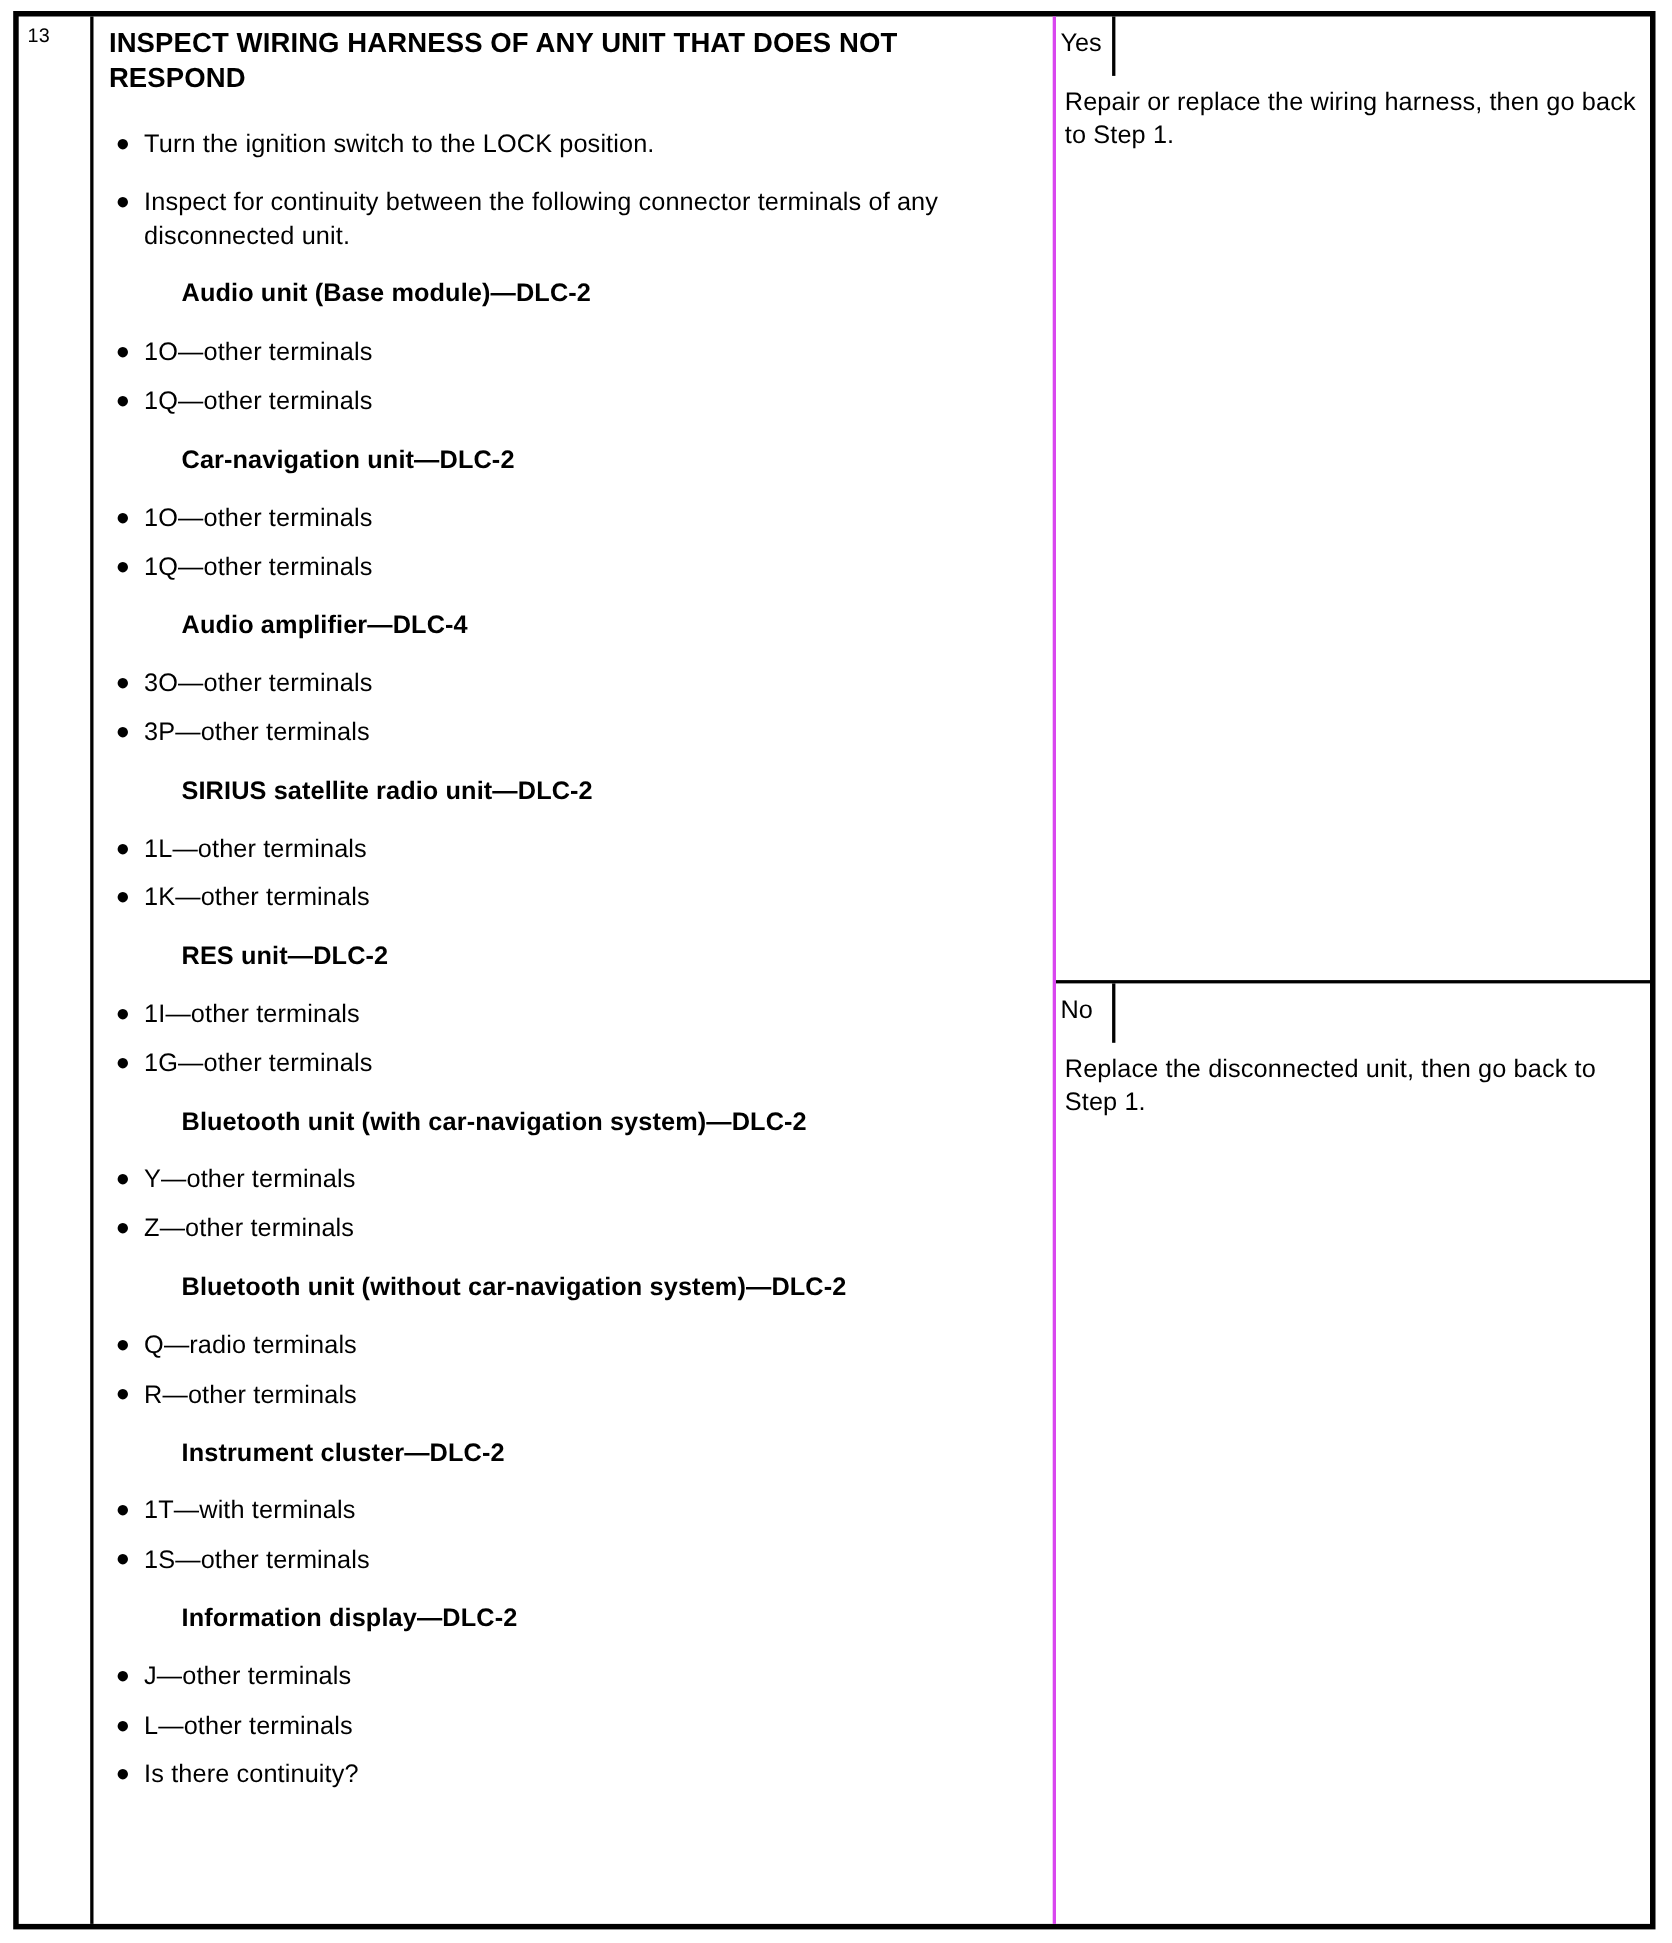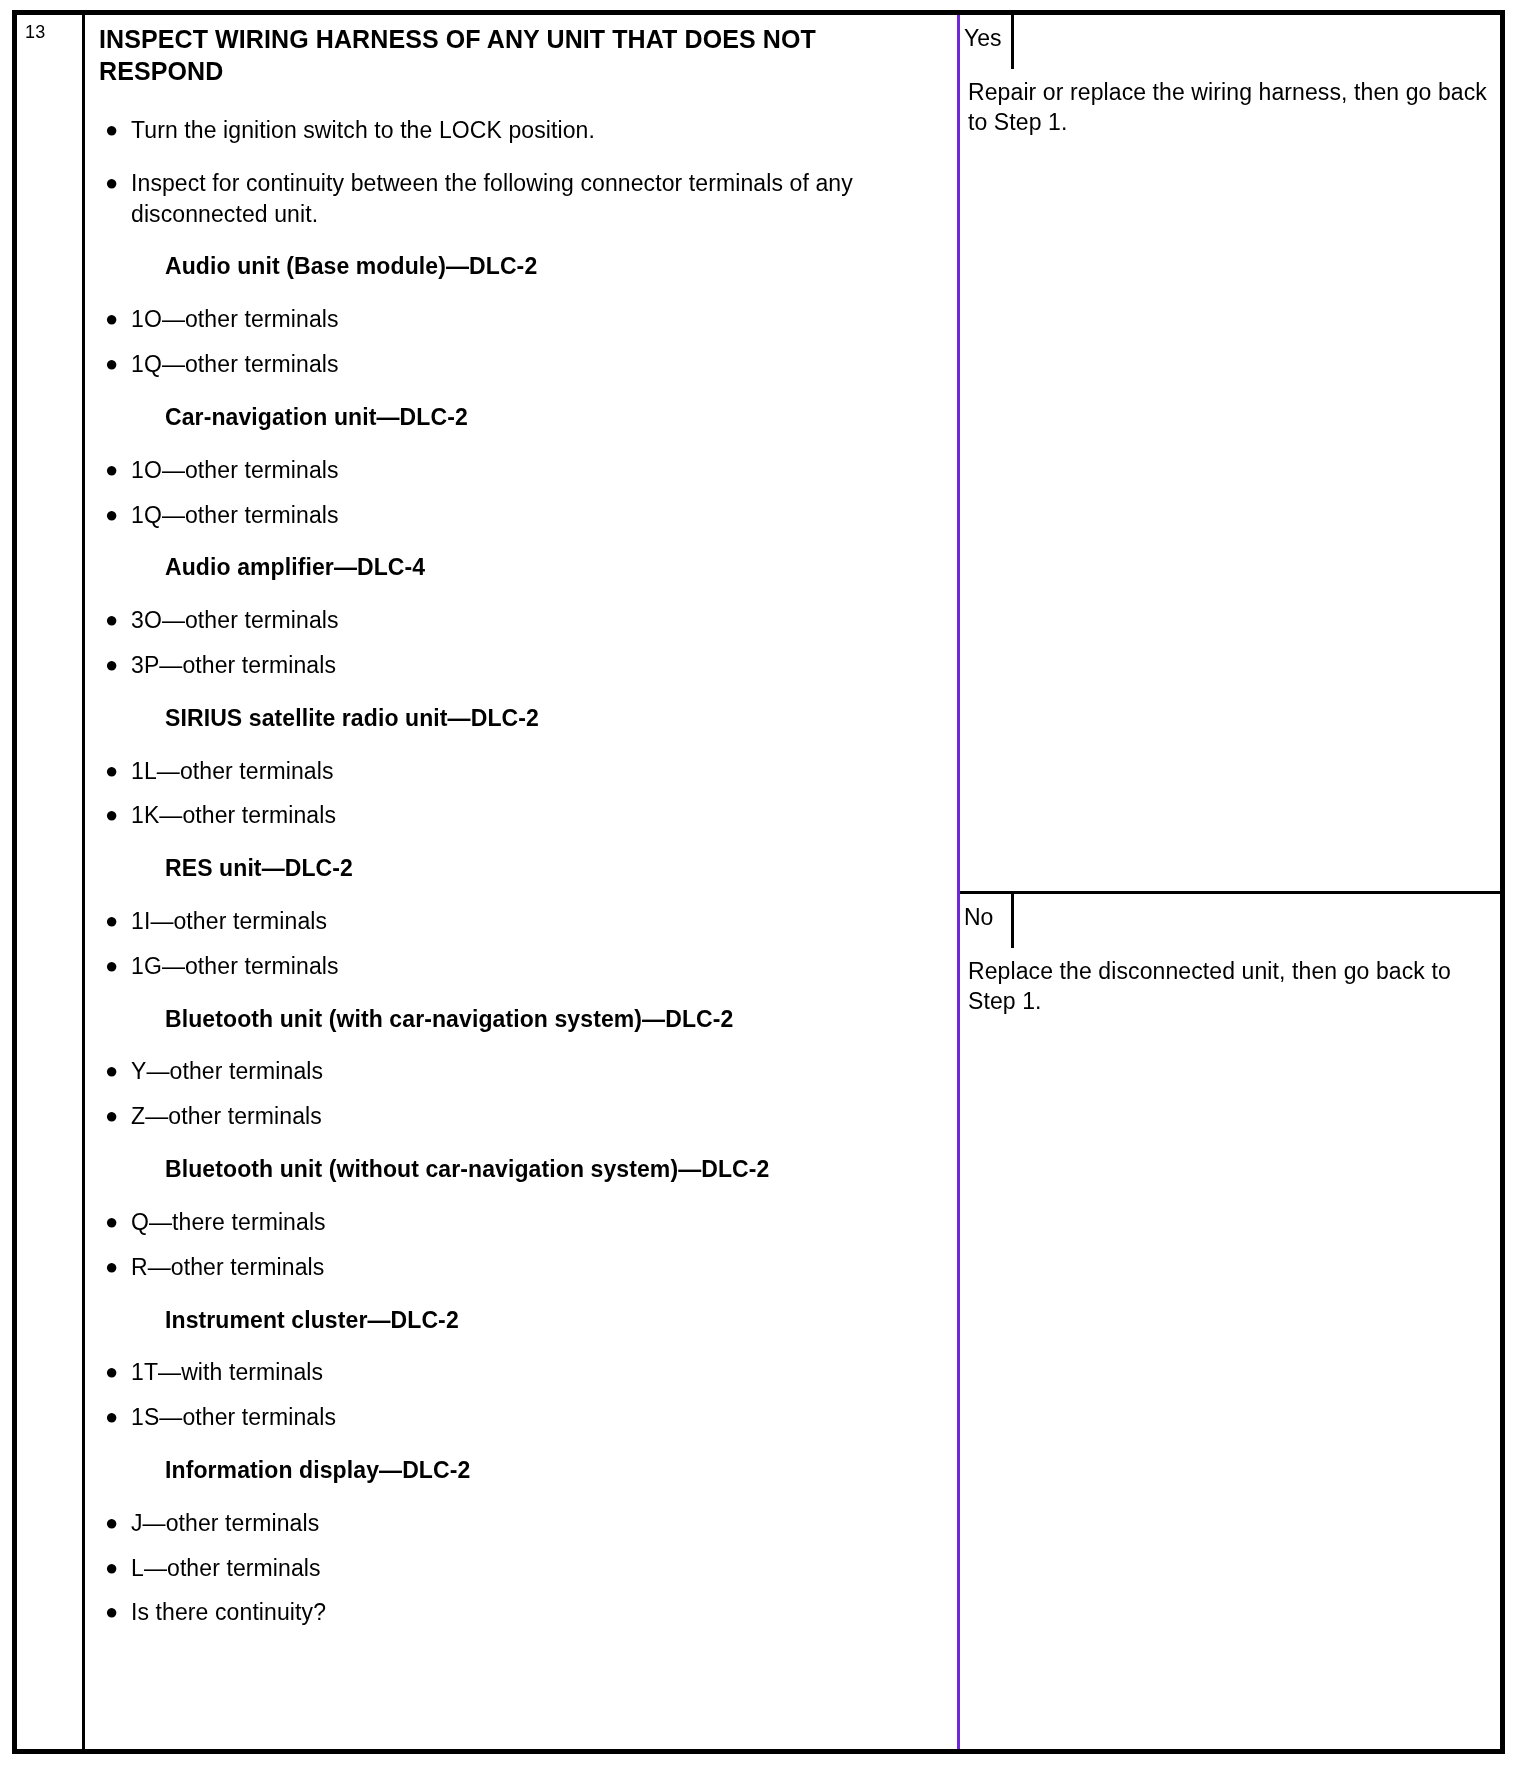--- a/index.html
+++ b/index.html
@@ -50,21 +50,21 @@
     font-size: 18px;
     line-height: 1.1;
     font-weight: 400;
     letter-spacing: 0.2px;
   }
 
   
   .col-main {
     flex: 1 1 auto;
     box-sizing: border-box;
-    border-right: 3px solid #6d28d9;
+    border-right: 3px solid #d946ef;
     padding: 8px 12px 10px 14px;
     overflow: hidden;
   }
 
   .proc-title {
     font-size: 25px;
     font-weight: bold;
     line-height: 1.28;
     letter-spacing: 0.1px;
     margin: 0 0 6px 0;
@@ -246,21 +246,21 @@
       <div class="bullet-row">
         <span class="dot">●</span>
         <span class="btxt">Z—other terminals</span>
       </div>
       <div class="gap-md"></div>
 
       <div class="sub-head">Bluetooth unit (without car-navigation system)—DLC-2</div>
       <div class="gap-md"></div>
       <div class="bullet-row">
         <span class="dot">●</span>
-        <span class="btxt">Q—there terminals</span>
+        <span class="btxt">Q—radio terminals</span>
       </div>
       <div class="gap-sm"></div>
       <div class="bullet-row">
         <span class="dot">●</span>
         <span class="btxt">R—other terminals</span>
       </div>
       <div class="gap-md"></div>
 
       <div class="sub-head">Instrument cluster—DLC-2</div>
       <div class="gap-md"></div>

